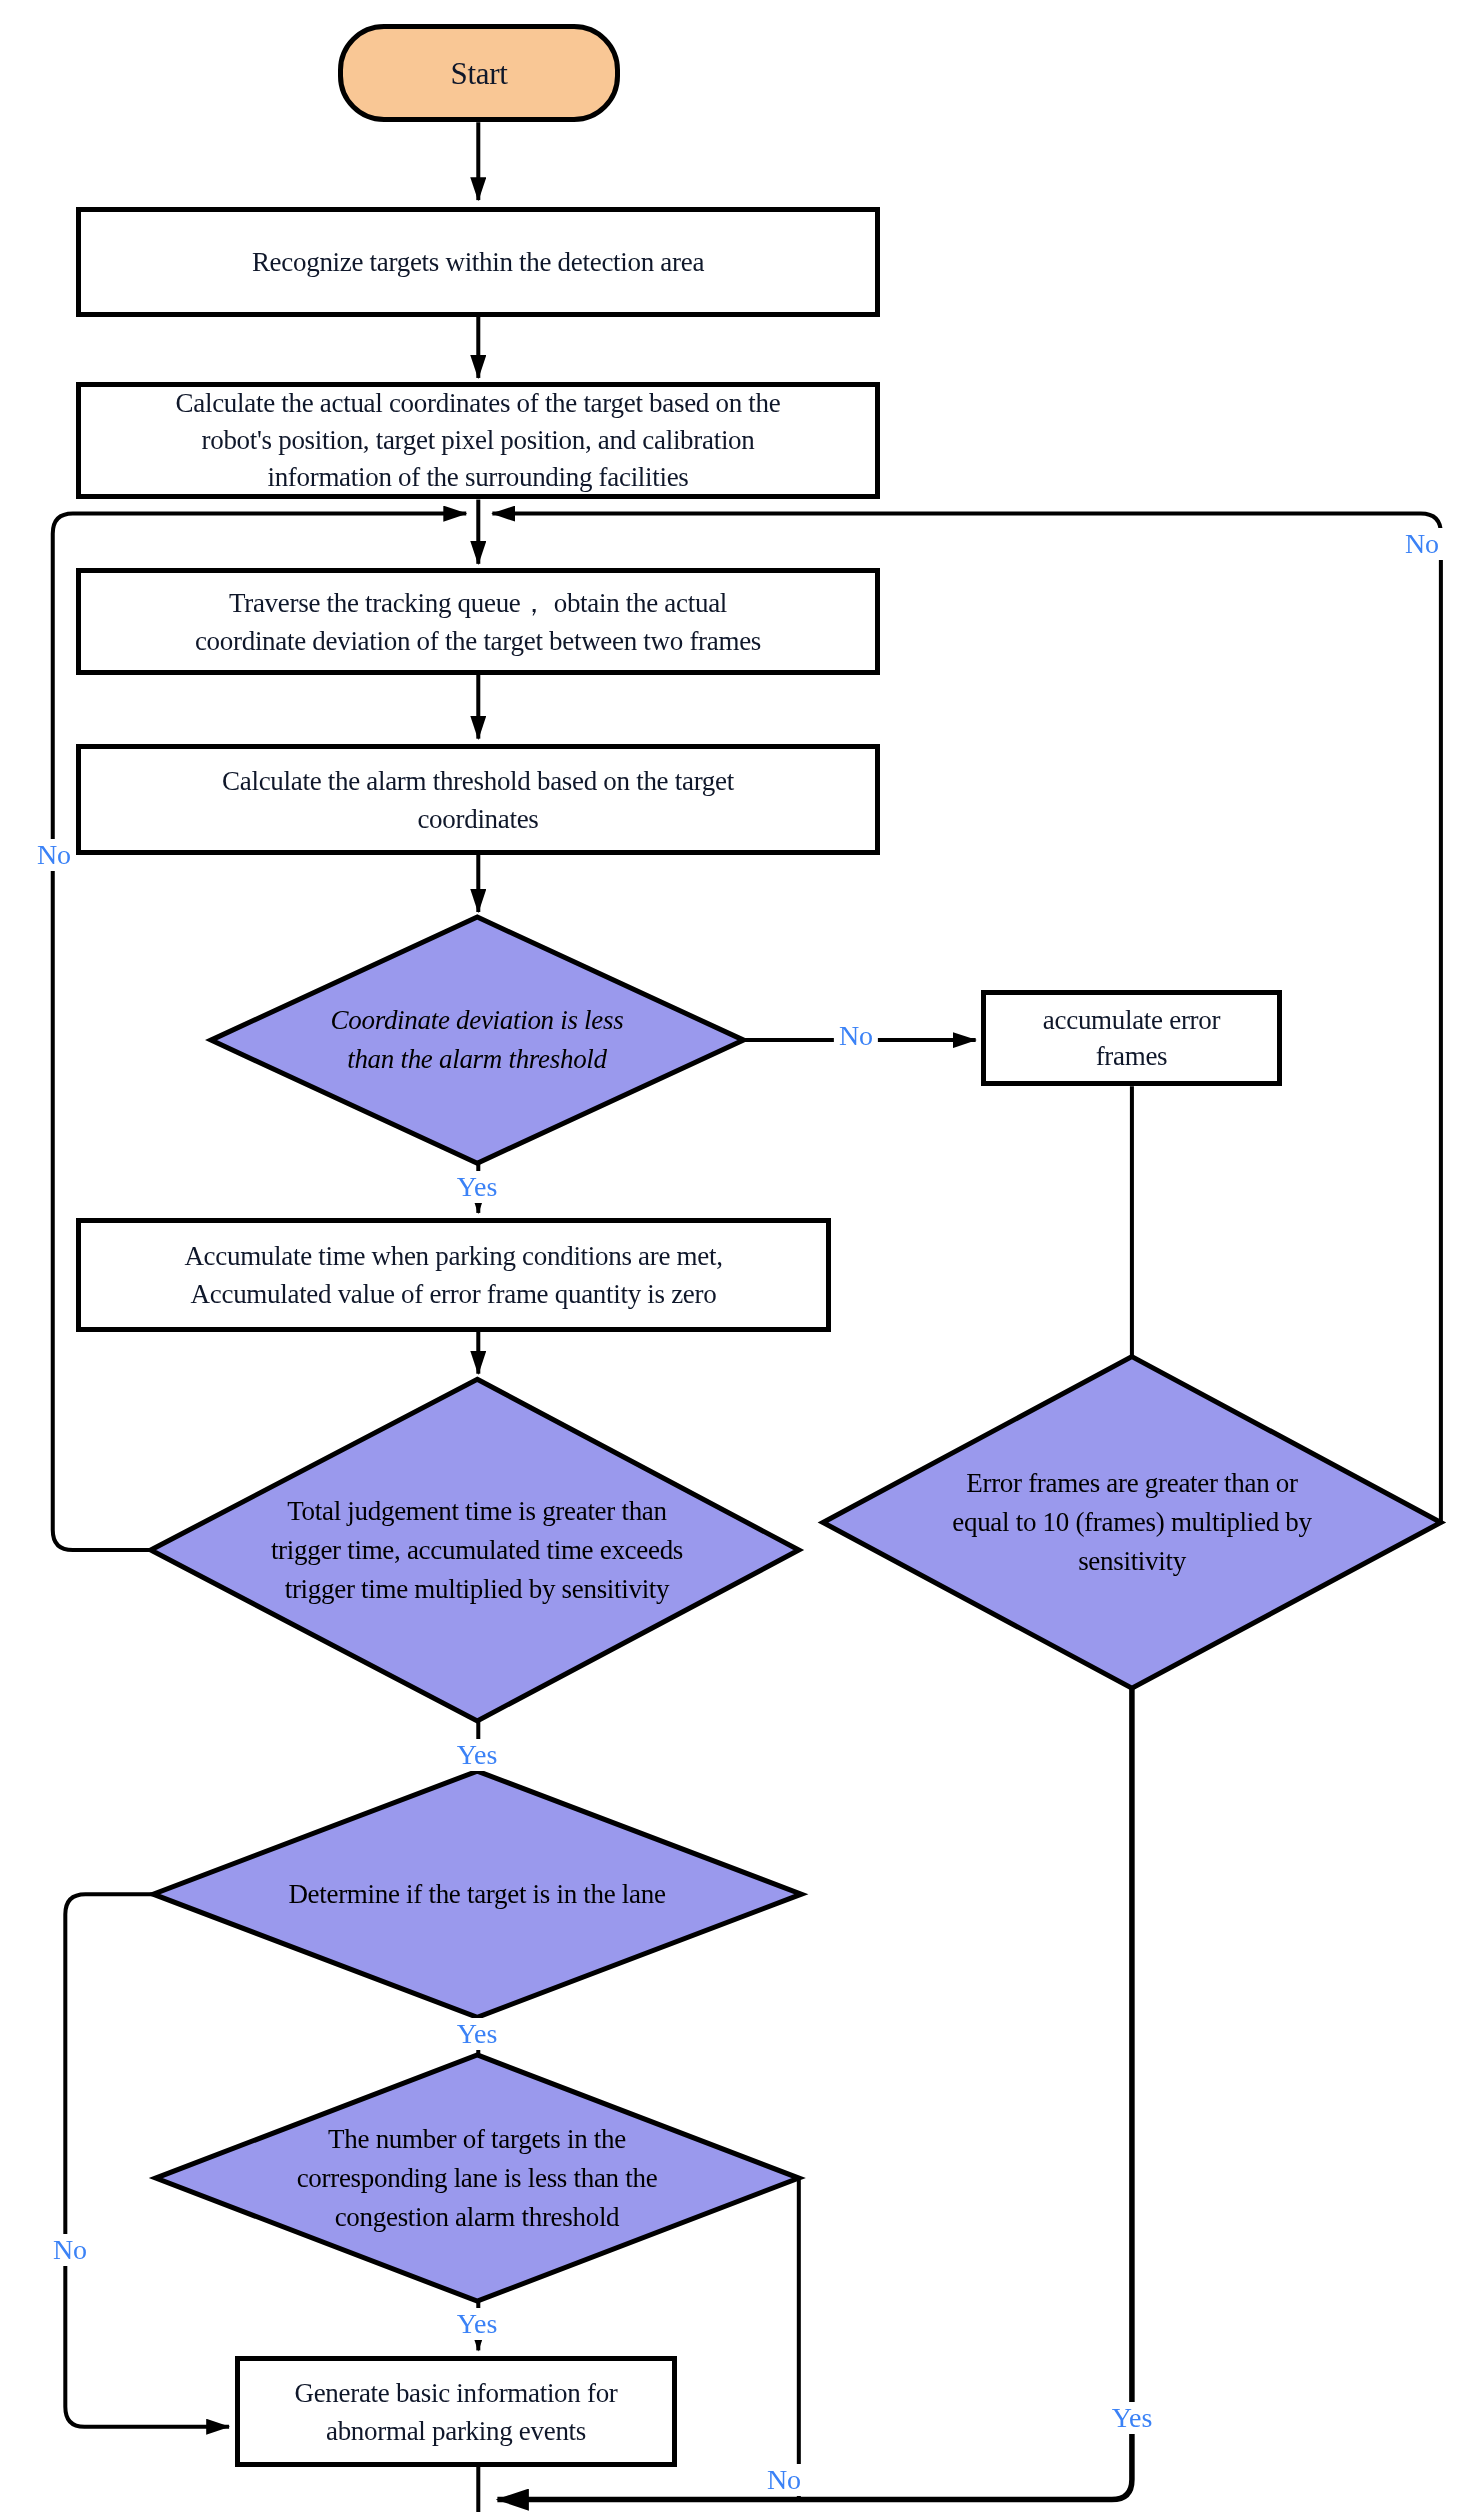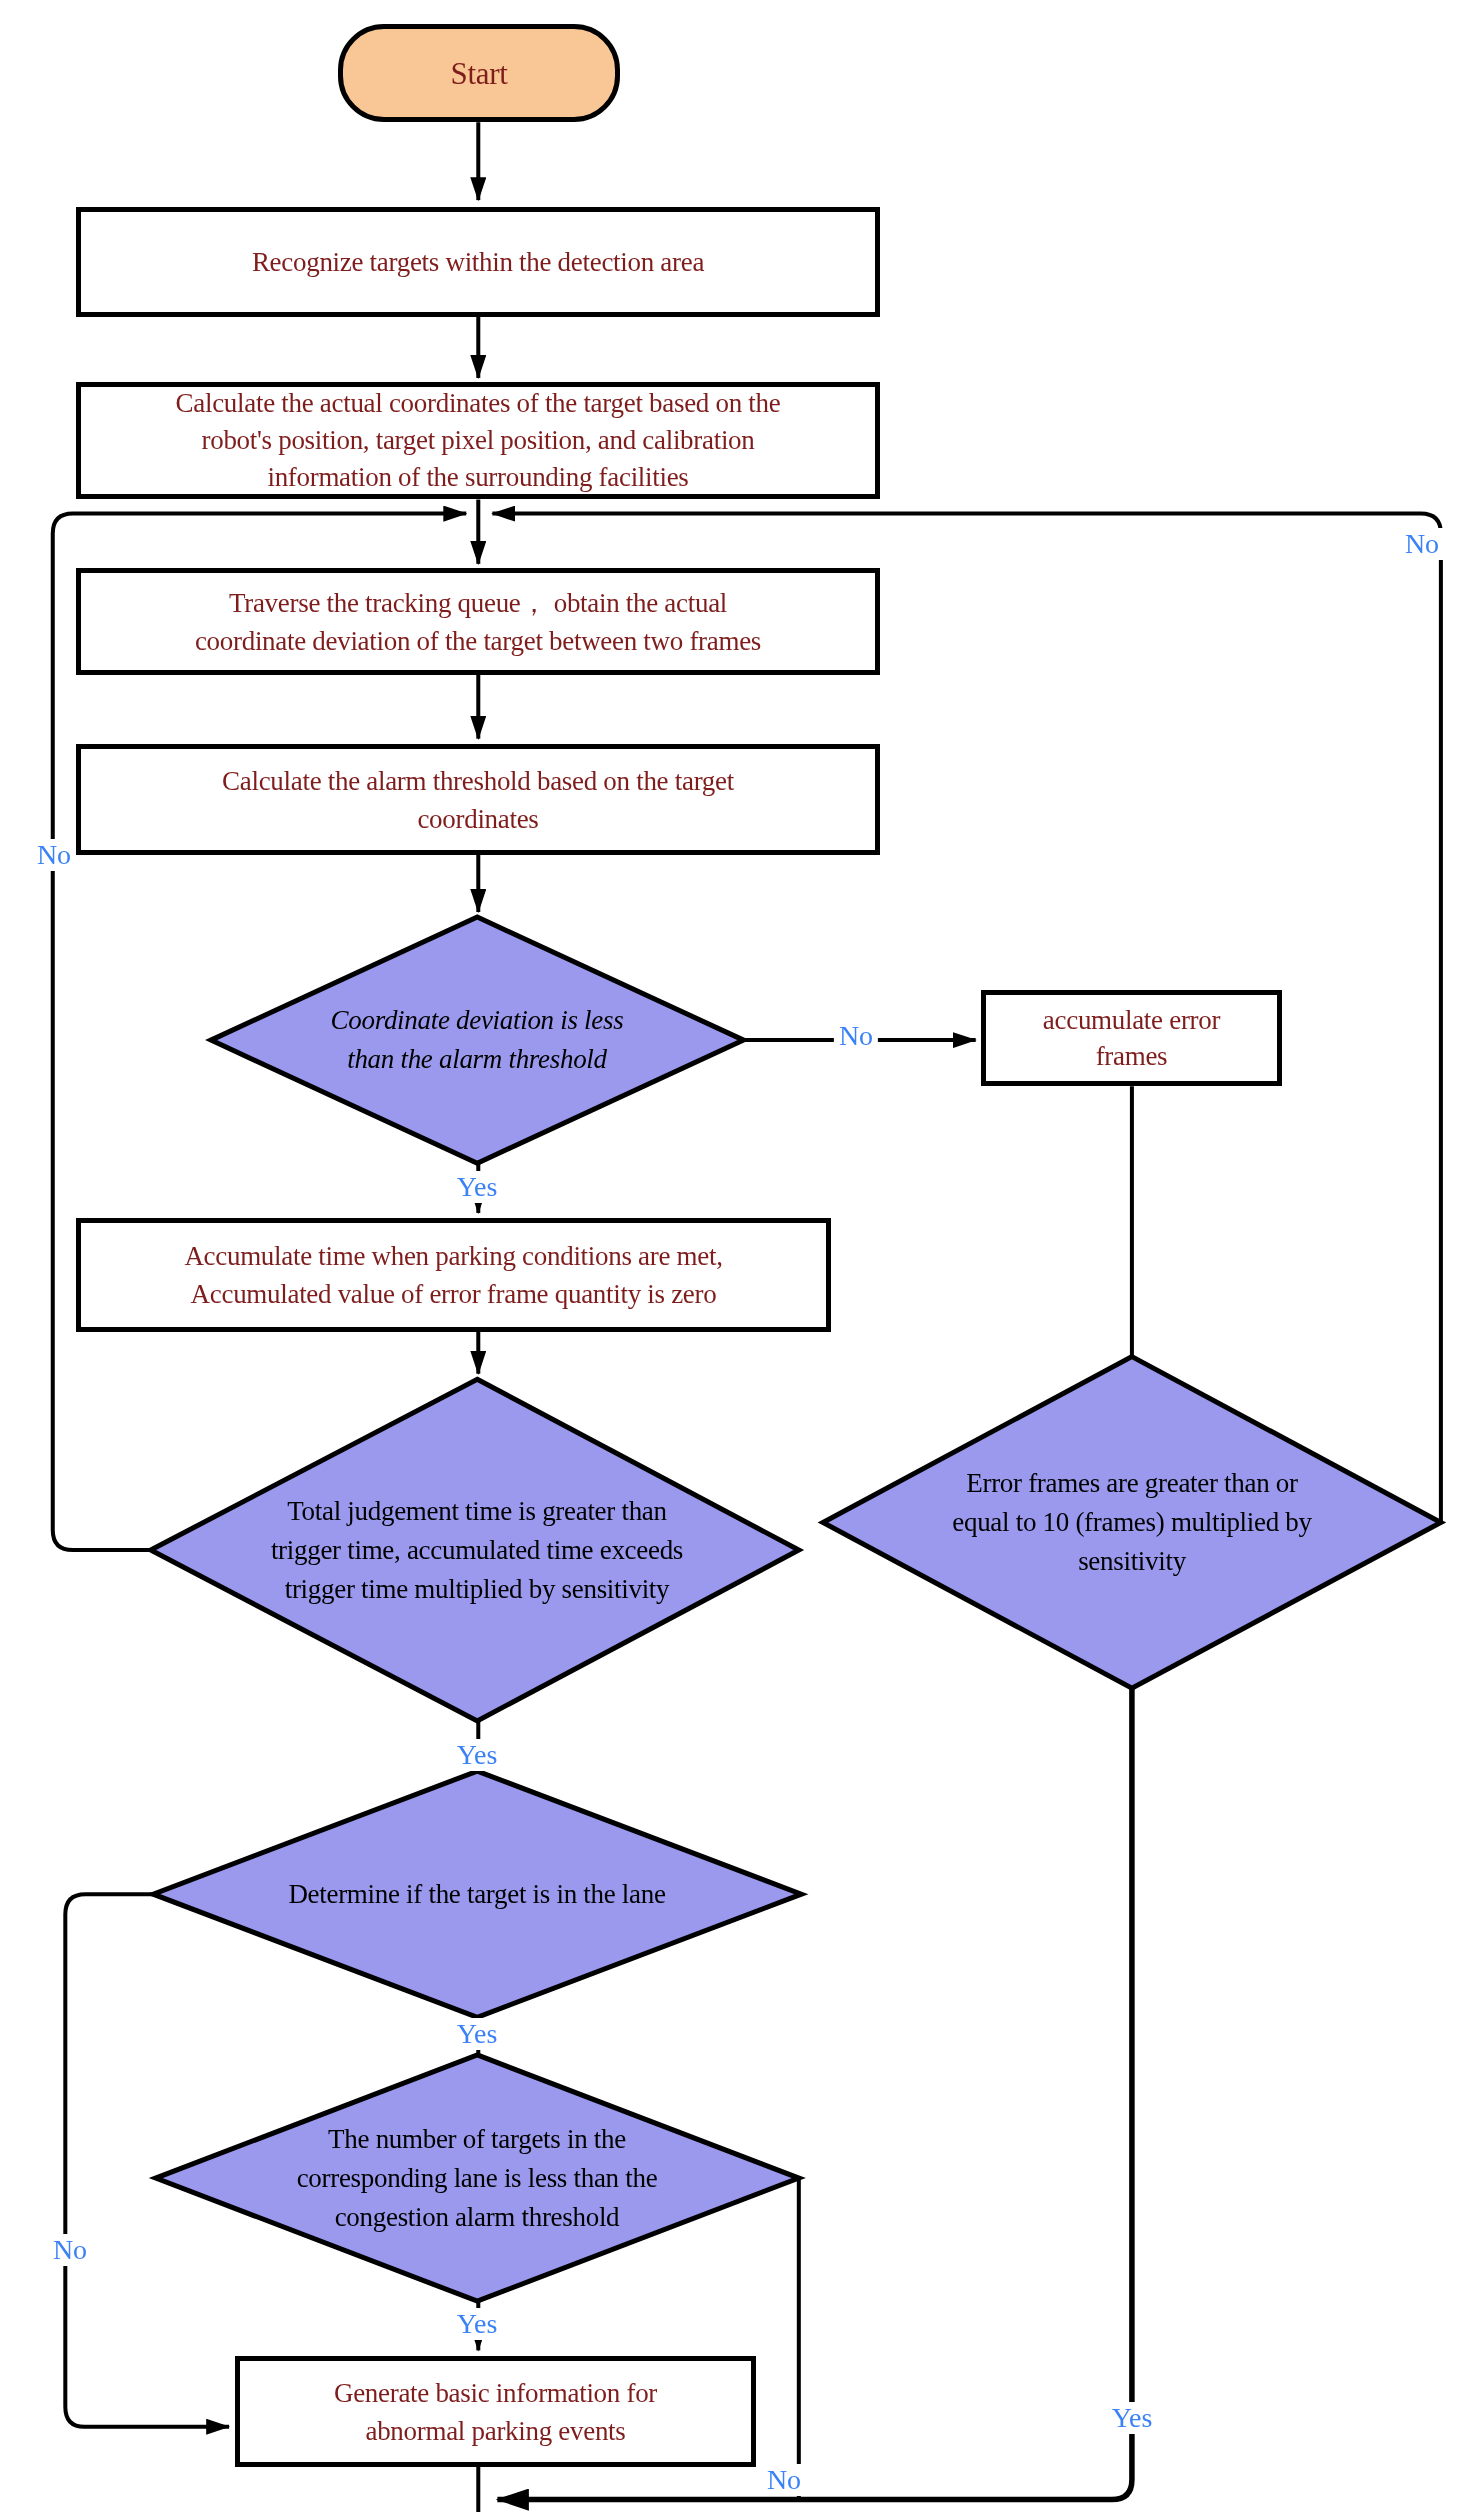--- a/index.html
+++ b/index.html
@@ -54,21 +54,21 @@
   }
   .terminal{
     background:var(--terminal-fill);
     border:5px solid var(--stroke);
     border-radius:46px;
   }
   .node-text{
     white-space:pre-line;
     font-size:27px;
     line-height:38px;
-    color:#7f1d1d;
+    color:#0f172a;
     letter-spacing:-0.3px;
     width:100%;
   }
   .terminal .node-text{font-size:31px;line-height:35px;}
   .diamond-text{
     position:absolute;
     z-index:3;
     transform:translate(-50%,-50%);
     text-align:center;
     white-space:pre-line;
@@ -153,21 +153,21 @@
   <div class="node process" style="left:981px;top:990px;width:301px;height:96px;border-width:5px;justify-content:center;">
     <div class="node-text" style="line-height:36px;">accumulate error
 frames</div>
   </div>
 
   <div class="node process" style="left:76px;top:1218px;width:755px;height:114px;">
     <div class="node-text">Accumulate time when parking conditions are met,
 Accumulated value of error frame quantity is zero</div>
   </div>
 
-  <div class="node process" style="left:235px;top:2356px;width:521px;height:111px;border-width:5px;text-align:center;">
+  <div class="node process" style="left:235px;top:2356px;width:442px;height:111px;border-width:5px;text-align:center;">
     <div class="node-text">Generate basic information for
 abnormal parking events</div>
   </div>
 
   <div class="diamond-text" style="left:477px;top:1040px;width:512px;font-style:italic;">Coordinate deviation is less
 than the alarm threshold</div>
   <div class="diamond-text" style="left:477px;top:1550px;width:633px;">Total judgement time is greater than
 trigger time, accumulated time exceeds
 trigger time multiplied by sensitivity</div>
   <div class="diamond-text" style="left:1132px;top:1522px;width:578px;">Error frames are greater than or

